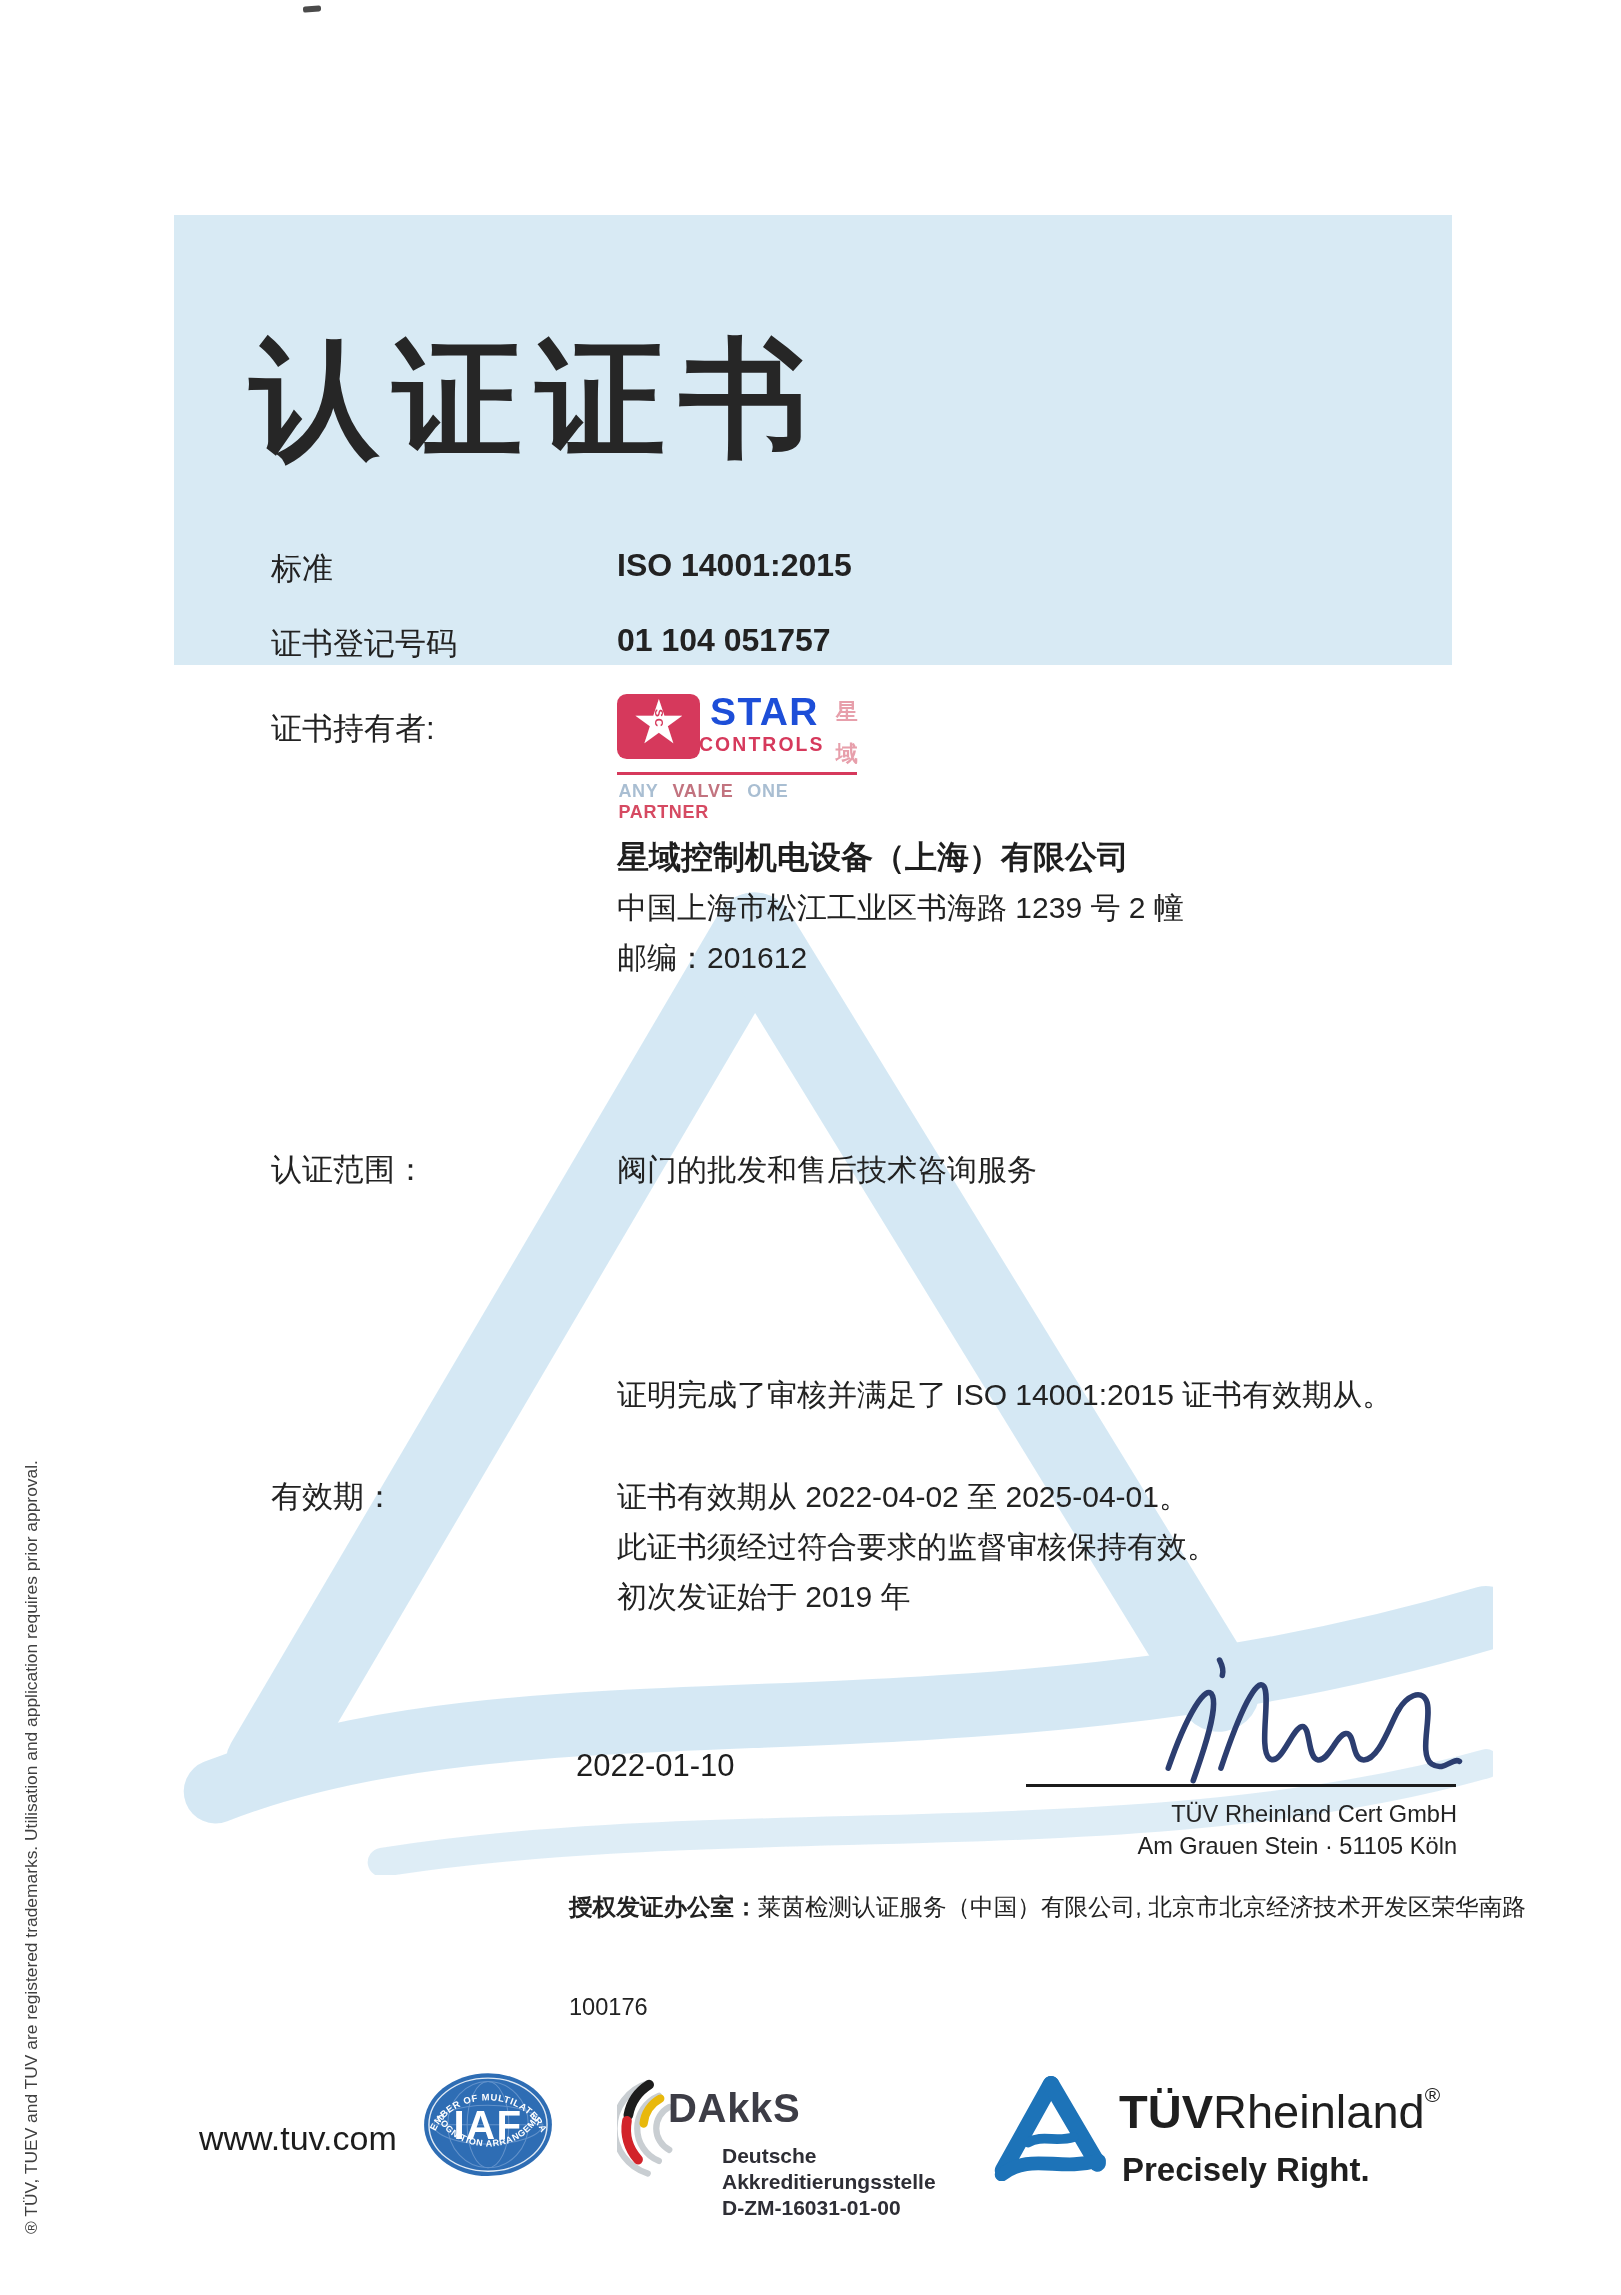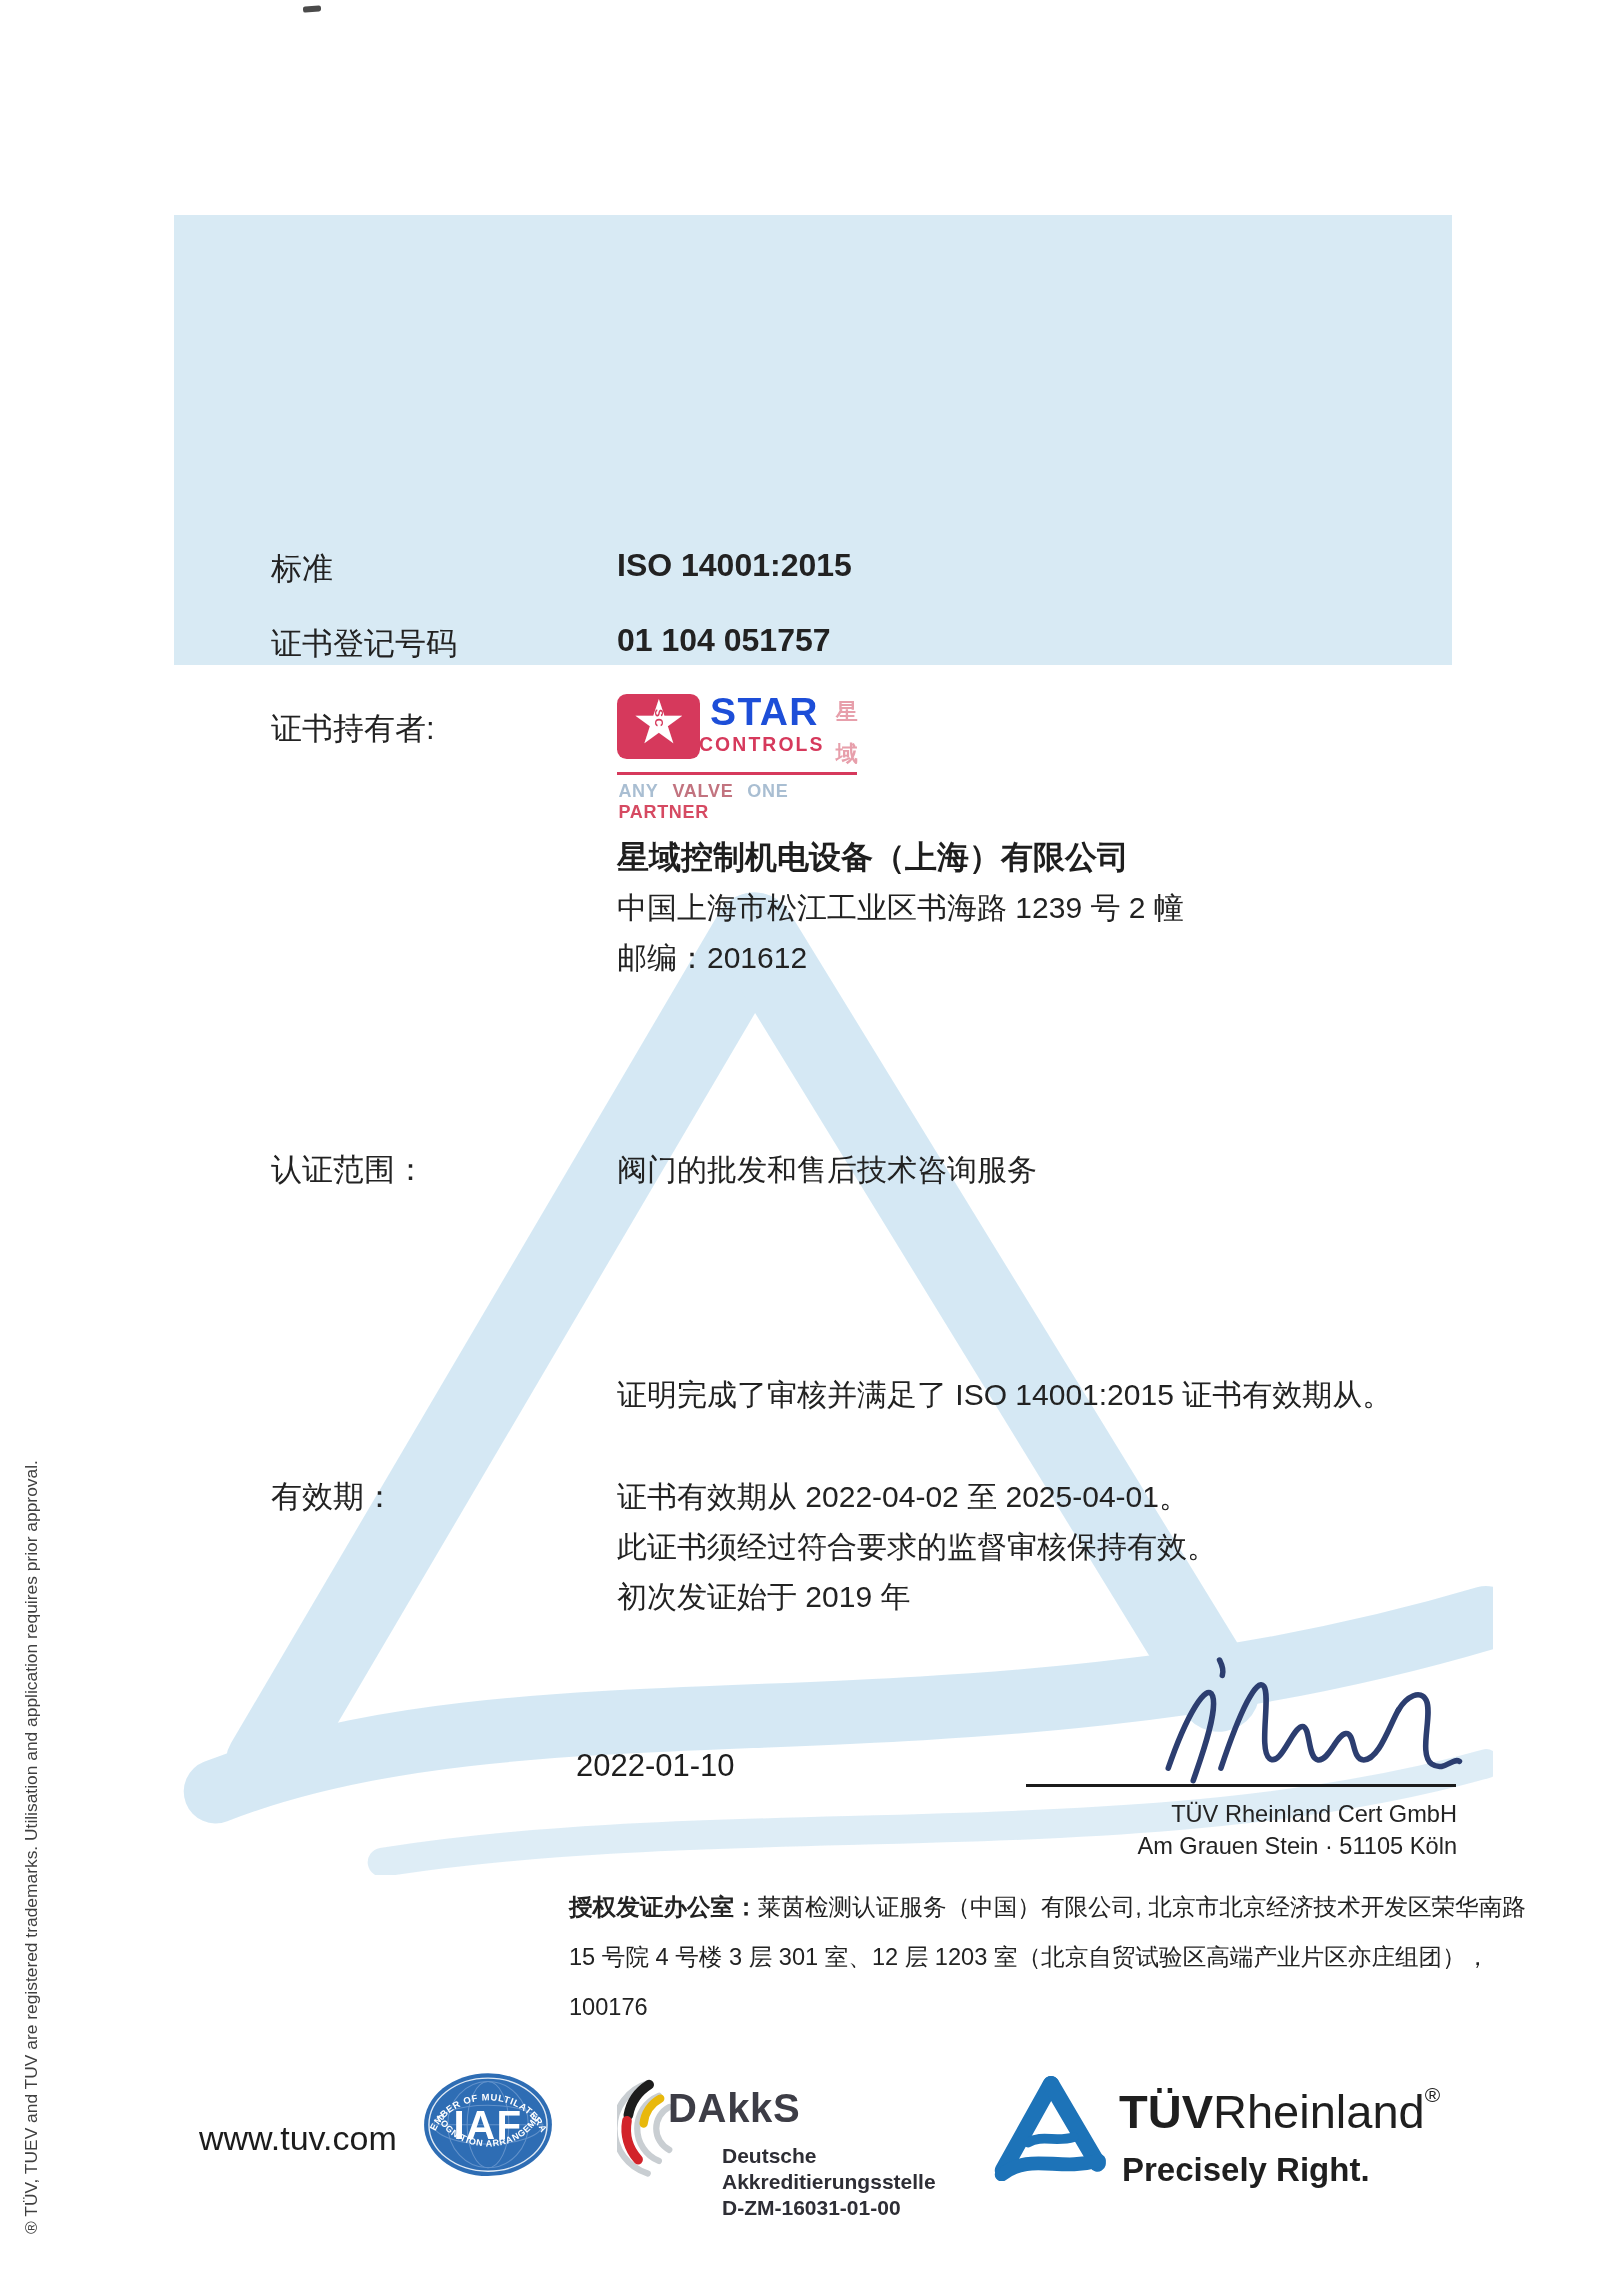--- a/index.html
+++ b/index.html
@@ -59,20 +59,21 @@
       <path d="M836,94 L1505,1185" stroke-width="118" stroke-linecap="round"></path>
       <path d="M60,1330 C520,1150 1150,1300 1890,1080" stroke-width="92" stroke-linecap="round"></path>
       <path d="M300,1432 C800,1352 1400,1428 1890,1290" stroke-width="42" stroke-linecap="round" opacity="0.8"></path>
     </g>
   </svg>
 
   <div class="abs artifact fg"></div>
 
   <div class="abs blue-panel fg"></div>
 
+  <div class="abs doc-title fg cjk">认证证书</div>
 
   <div class="abs lbl fg cjk" style="left:271px;top:550px;">标准</div>
   <div class="abs val-bold fg" style="left:617px;top:547px;">ISO 14001:2015</div>
 
   <div class="abs lbl fg cjk" style="left:271px;top:625px;">证书登记号码</div>
   <div class="abs val-bold fg" style="left:617px;top:622px;">01 104 051757</div>
 
   <div class="abs lbl fg cjk" style="left:271px;top:710px;">证书持有者:</div>
 
   <div class="abs sc-logo fg">
@@ -119,21 +120,20 @@
   <div class="abs sig-line fg"></div>
 
   <div class="abs org-block fg">
     <div>TÜV Rheinland Cert GmbH</div>
     <div>Am Grauen Stein · 51105 Köln</div>
   </div>
 
   <div class="abs auth fg cjk" style="top:1893px;">
     <b>授权发证办公室：</b><span>莱茵检测认证服务（中国）有限公司, 北京市北京经济技术开发区荣华南路</span>
   </div>
-  <div class="abs auth fg cjk" style="top:1943px;">15 号院 4 号楼 3 层 301 室、12 层 1203 室（北京自贸试验区高端产业片区亦庄组团），</div>
   <div class="abs auth fg cjk" style="top:1993px;">100176</div>
 
   <div class="abs website fg">www.tuv.com</div>
 
   <svg class="abs fg" style="left:422px;top:2071px;" width="132" height="108" viewBox="0 0 190 155">
     <ellipse cx="95" cy="77" rx="92" ry="74" fill="#2e6db4"></ellipse>
     <ellipse cx="95" cy="77" rx="85" ry="67" fill="none" stroke="#ffffff" stroke-width="2" opacity="0.85"></ellipse>
     <g stroke="#6f9bd0" stroke-width="1.5" fill="none" opacity="0.8">
       <ellipse cx="95" cy="77" rx="30" ry="62"></ellipse>
       <ellipse cx="95" cy="77" rx="58" ry="62"></ellipse>

